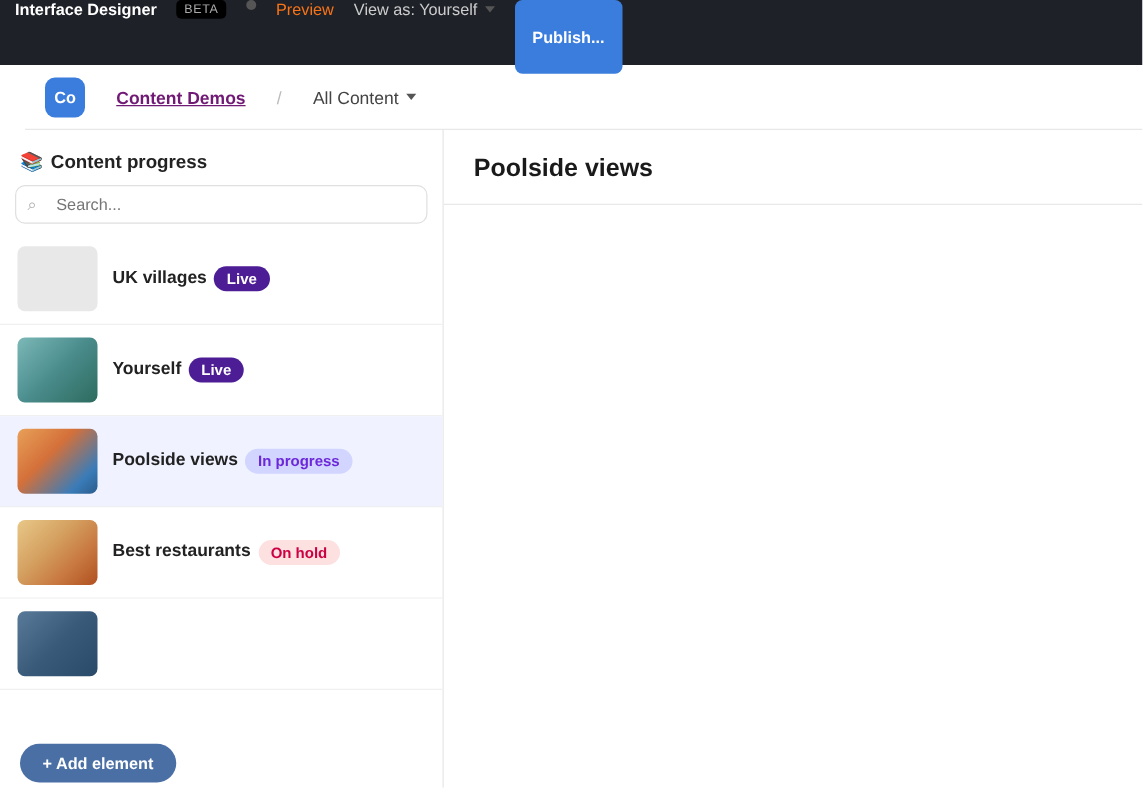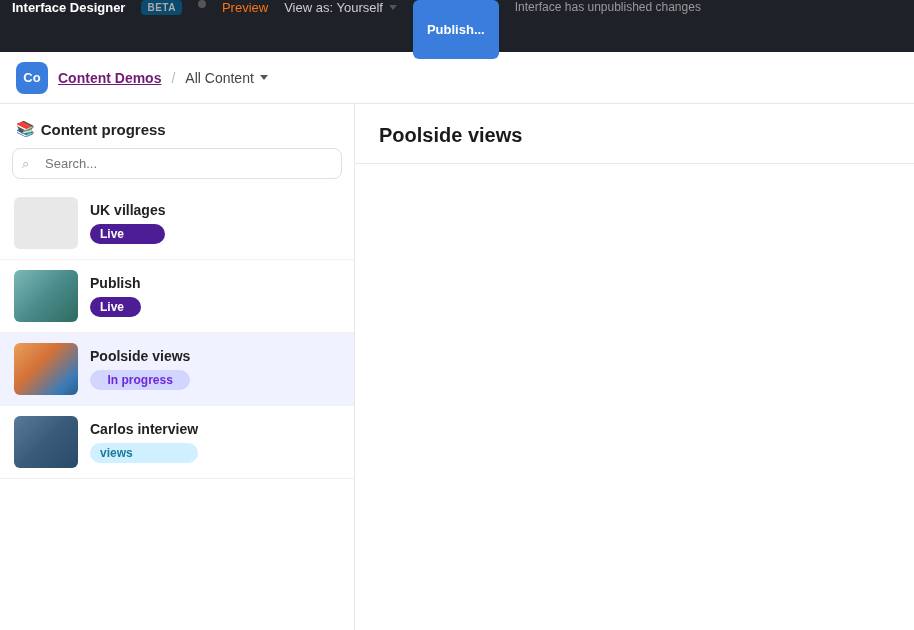--- a/index.html
+++ b/index.html
@@ -14,24 +14,24 @@
       padding: 0 12px;
       gap: 16px;
       color: #fff;
     }
     .app-title {
       font-size: 13px;
       font-weight: 600;
       color: #fff;
     }
     .beta-badge {
-      background: #0c4a6e;
+      background: #000000;
       color: #aaa;
       font-size: 10px;
-      font-weight: 700;
+      font-weight: 400;
       padding: 2px 6px;
       border-radius: 4px;
       letter-spacing: 0.5px;
     }
     .nav-dot {
       width: 8px; height: 8px;
       border-radius: 50%;
       background: #555;
       display: inline-block;
     }
@@ -63,22 +63,23 @@
       color: #999;
     }
 
     
     .breadcrumb-bar {
       background: #fff;
       height: 52px;
       display: flex;
       align-items: center;
       padding: 0 16px;
-      gap: 10px;
+      gap: 25px;
       border-bottom: 1px solid #e8e8e8;
+      margin-left: 20px;
     }
     .co-avatar {
       width: 32px; height: 32px;
       background: #3b7ddd;
       border-radius: 8px;
       display: flex;
       align-items: center;
       justify-content: center;
       color: #fff;
       font-size: 13px;
@@ -179,21 +180,21 @@
     .item-thumb {
       width: 64px; height: 52px;
       border-radius: 6px;
       flex-shrink: 0;
       overflow: hidden;
       background: #ddd;
     }
     .item-thumb.blank { background: #e8e8e8; }
     .item-info {
       display: flex;
-      flex-direction: column;
+      flex-direction: row;
       gap: 6px;
     }
     .item-title {
       font-size: 14px;
       font-weight: 600;
       color: #222;
     }
     .status-badge {
       display: inline-block;
       border-radius: 20px;
@@ -266,21 +267,20 @@
 <div class="top-nav">
   <span class="app-title">Interface Designer</span>
   <span class="beta-badge">BETA</span>
   <span class="nav-dot"></span>
   <span class="nav-link">Preview</span>
   <span class="nav-link view-as">
     <span>View as: Yourself</span>
     <span class="chevron-down"></span>
   </span>
   <button class="publish-btn">Publish...</button>
-  <span class="unpublished-msg">Interface has unpublished changes</span>
 </div>
 
 <div class="breadcrumb-bar">
   <div class="co-avatar">Co</div>
   <span class="breadcrumb-text">Content Demos</span>
   <span class="breadcrumb-sep">/</span>
   <span class="breadcrumb-link">
     <span>All Content</span>
     <span class="chevron-down"></span>
   </span>
@@ -305,44 +305,48 @@
         <div class="item-thumb blank"></div>
         <div class="item-info">
           <span class="item-title">UK villages</span>
           <span class="status-badge status-live">Live</span>
         </div>
       </div>
 
       <div class="content-item">
         <div class="item-thumb thumb-museums"></div>
         <div class="item-info">
-          <span class="item-title">Publish</span>
+          <span class="item-title">Yourself</span>
           <span class="status-badge status-live">Live</span>
         </div>
       </div>
 
       <div class="content-item active">
         <div class="item-thumb thumb-poolside"></div>
         <div class="item-info">
           <span class="item-title">Poolside views</span>
           <span class="status-badge status-in-progress">In progress</span>
         </div>
       </div>
 
+      <div class="content-item">
+        <div class="item-thumb thumb-restaurants"></div>
+        <div class="item-info">
+          <span class="item-title">Best restaurants</span>
+          <span class="status-badge status-on-hold">On hold</span>
+        </div>
+      </div>
 
       <div class="content-item">
         <div class="item-thumb thumb-carlos"></div>
-        <div class="item-info">
-          <span class="item-title">Carlos interview</span>
-          <span class="status-badge status-views">views</span>
-        </div>
       </div>
 
     </div>
 
+    <button class="add-element-btn">+ Add element</button>
   </div>
 
   <div class="main-content">
     <div class="content-title-bar">
       <h1 class="content-title">Poolside views</h1>
     </div>
   </div>
 
 </div>
 

